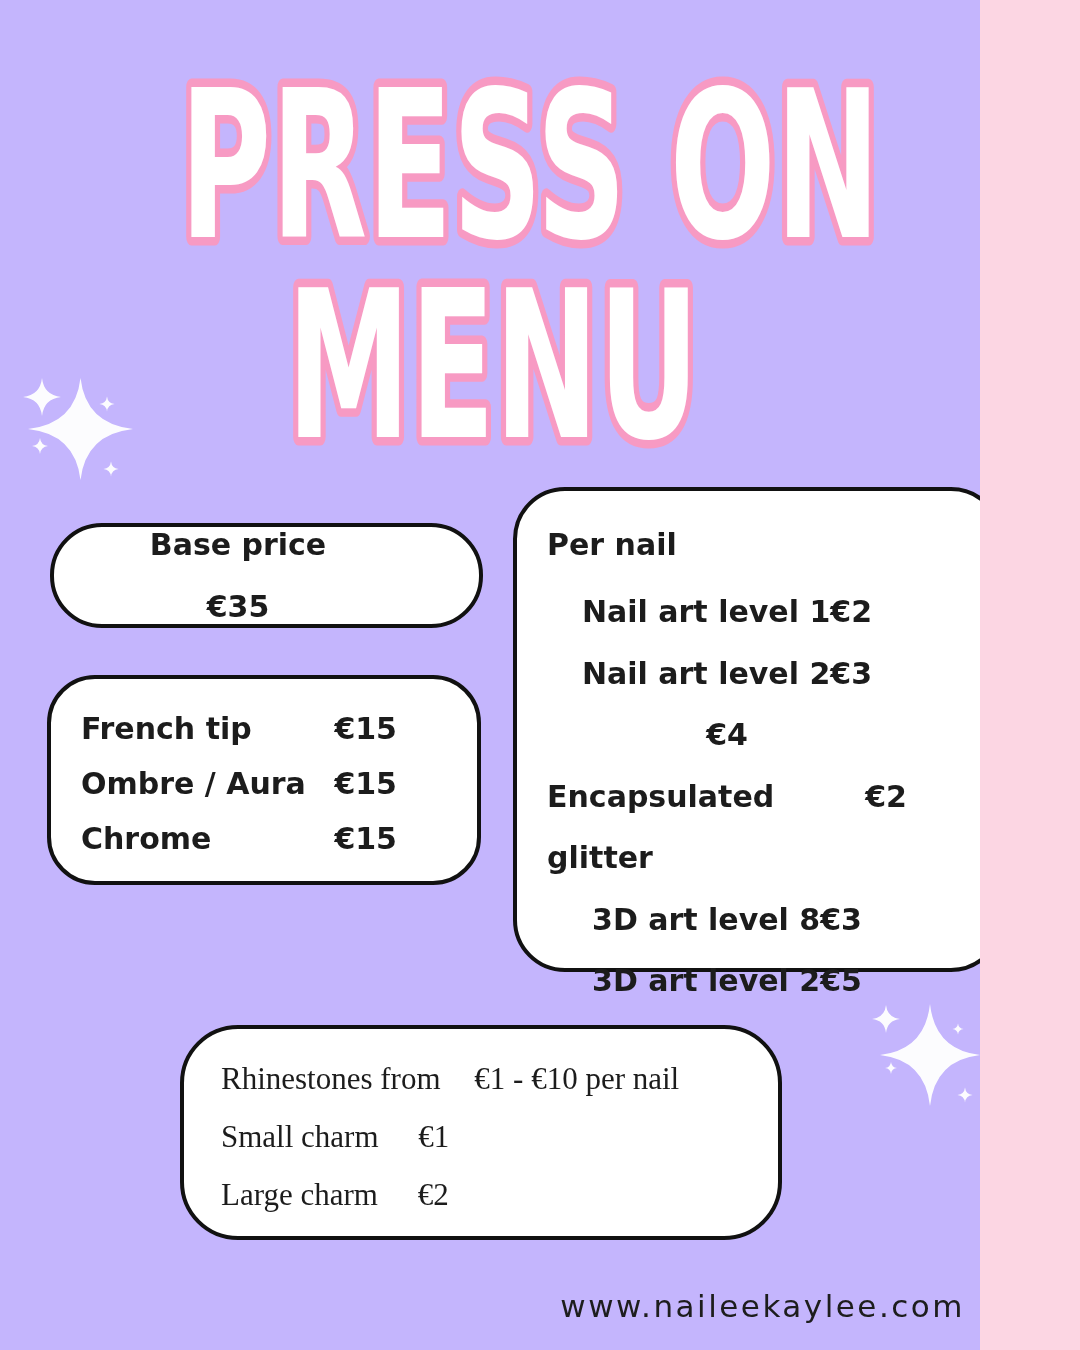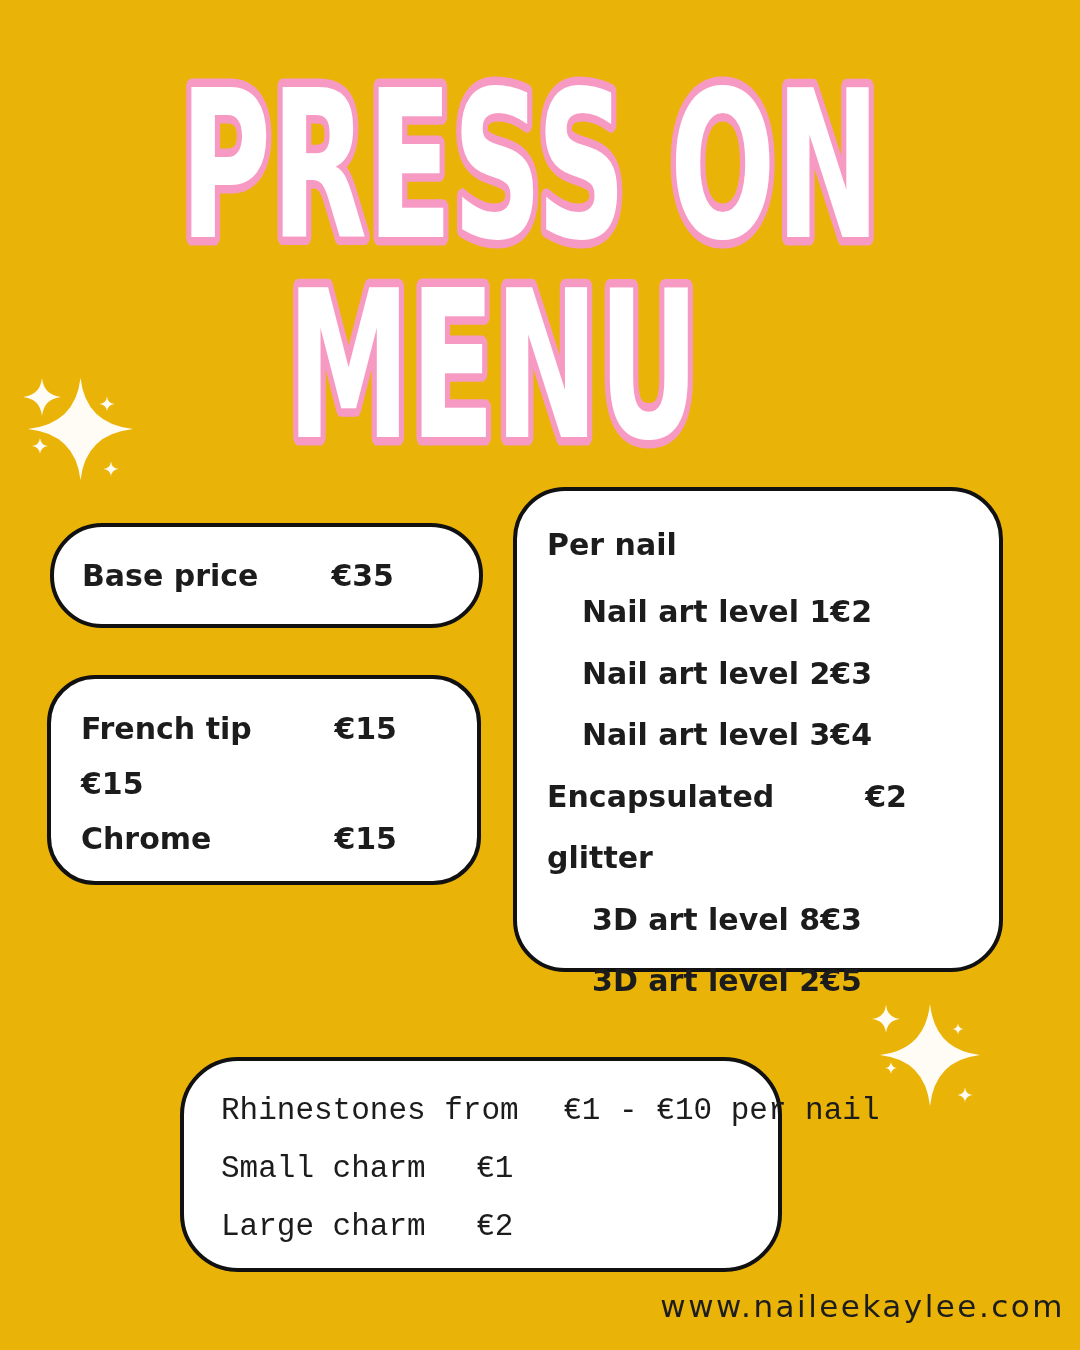--- a/index.html
+++ b/index.html
@@ -1,19 +1,19 @@
 <!DOCTYPE html>
 <html><head>
 <meta charset="utf-8">
 <style>
   html,body { margin:0; padding:0; }
   body { background:#fcd6e3; }
   .canvas {
-    position:relative; width:1080px; height:1350px;
-    background:#eab308; overflow:hidden;
+    position:relative; width:980px; height:1350px;
+    background:#c4b5fd; overflow:hidden;
     font-family:"DejaVu Sans", sans-serif; color:#1c1c1c;
   }
   .title-svg { position:absolute; left:0; top:0; }
   .bubble {
     font-family:"DejaVu Sans", sans-serif;
     font-weight:bold;
     fill:#ffffff;
     stroke:#f79ac3;
     stroke-width:13px;
     stroke-linejoin:round;
@@ -21,37 +21,37 @@
     paint-order:stroke fill;
   }
   .sparkle { position:absolute; fill:#ffffff; opacity:0.96; }
   .card {
     position:absolute; box-sizing:border-box;
     background:#ffffff; border:4px solid #111111;
   }
   .card-base {
     left:50px; top:523px; width:433px; height:105px; border-radius:52px;
     display:flex; align-items:center; justify-content:space-between;
-    padding:0 85px 0 28px; font-size:30px; font-weight:600;
+    padding:0 85px 0 28px; font-size:30px; font-weight:600;flex-direction:column;
   }
   .card-finishes {
     left:47px; top:675px; width:434px; height:210px; border-radius:48px;
     padding:22px 80px 12px 30px; font-size:30px; font-weight:600;
   }
   .card-finishes .row { display:flex; justify-content:space-between; line-height:55px; }
   .card-pernail {
     left:513px; top:487px; width:490px; height:485px; border-radius:52px;
     padding:30px 92px 0 30px; font-size:30px; font-weight:600;
   }
   .card-pernail .heading { font-weight:bold; line-height:48px; margin-bottom:12px; }
   .card-pernail .row { display:flex; justify-content:center; line-height:61.5px; }
   .card-charms {
-    left:180px; top:1057px; width:602px; height:215px; border-radius:58px;
+    left:180px; top:1025px; width:602px; height:215px; border-radius:58px;
     padding:21px 36px 0 37px;
-    font-family:Liberation Mono, monospace; font-size:31px; font-weight:500;
+    font-family:Liberation Serif, serif; font-size:31px; font-weight:500;
   }
   .card-charms .row { line-height:58px; white-space:nowrap; }
   .card-charms .prc { margin-left:32px; }
   .footer {
     position:absolute; right:15px; top:1288px;
     font-size:31px; letter-spacing:2.5px; color:#1d1d1d;
     font-family:"DejaVu Sans", sans-serif;
   }
 </style>
 </head>
@@ -87,40 +87,40 @@
     <span>Base price</span>
     <span>€35</span>
   </div>
 
   <div class="card card-finishes">
     <div class="row">
       <span>French tip</span>
       <span>€15</span>
     </div>
     <div class="row">
+      <span>Ombre / Aura</span>
       <span>€15</span>
     </div>
     <div class="row">
       <span>Chrome</span>
       <span>€15</span>
     </div>
   </div>
 
   <div class="card card-pernail">
     <div class="heading">Per nail</div>
     <div class="row">
       <span>Nail art level 1</span>
       <span>€2</span>
     </div>
     <div class="row">
       <span>Nail art level 2</span>
       <span>€3</span>
     </div>
     <div class="row">
-      <span>Nail art level 3</span>
       <span>€4</span>
     </div>
     <div class="row">
       <span>Encapsulated glitter</span>
       <span>€2</span>
     </div>
     <div class="row">
       <span>3D art level 8</span>
       <span>€3</span>
     </div>

